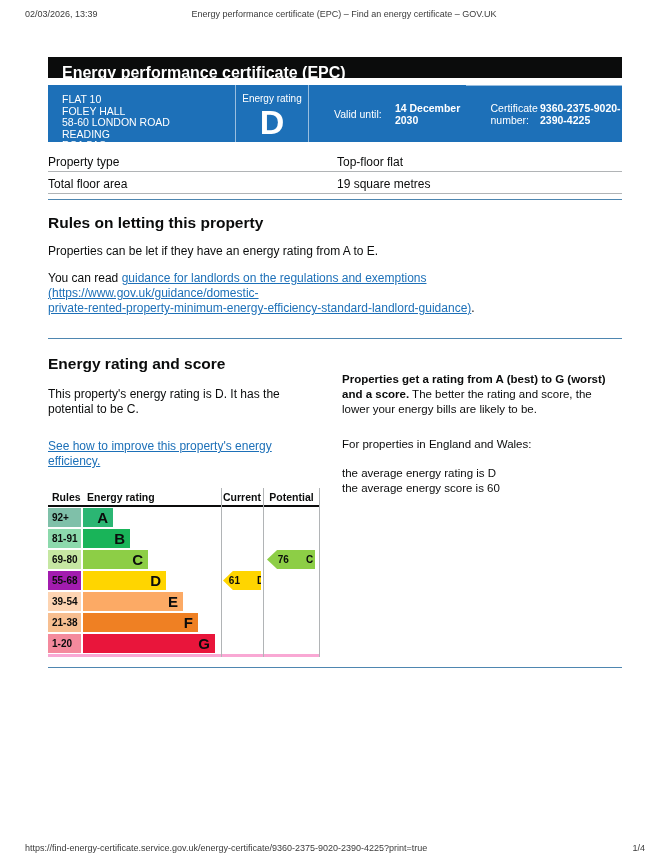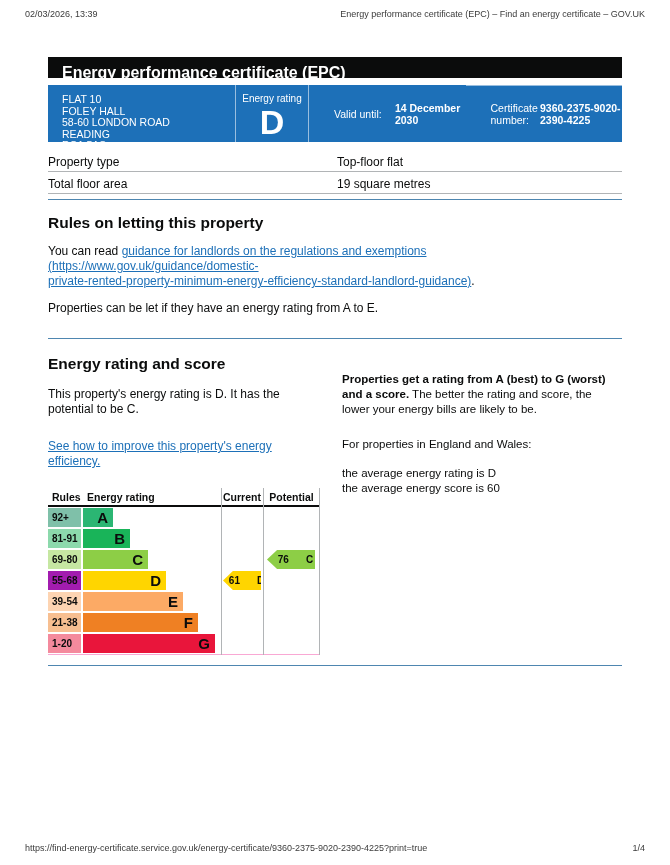--- a/index.html
+++ b/index.html
@@ -9,21 +9,21 @@
     background: #ffffff;
     font-family: "Liberation Sans", sans-serif;
     color: #0b0c0c;
     overflow: hidden;
   }
   .print-header {
     position: absolute; top: 9px; left: 25px; right: 25px;
     font-size: 9px; color: #3b3b3b;
   }
   .print-header .doc-title {
-    position: absolute; left: 18px; right: 0; text-align: right;
+    position: absolute; left: 18px; right: 0; text-align: center;
   }
   .content { position: absolute; top: 0; left: 48px; width: 574px; }
 
   .title-bar {
     margin-top: 57px; height: 21px; background: #0b0c0c; color: #ffffff;
     font-size: 16px; font-weight: bold; line-height: 31px; padding-left: 14px;
   }
 
   .summary-box {
     margin-top: 7px; height: 57px; background: #1d70b8; color: #ffffff;
@@ -76,21 +76,21 @@
   
   .epc-chart { position: relative; width: 272px; margin-top: 19px; }
   .chart-header {
     display: flex; height: 19px; align-items: center;
     border-bottom: 2px solid #0b0c0c; font-size: 10.5px; font-weight: bold;
   }
   .ch-score { width: 33px; padding-left: 4px; }
   .ch-rating { width: 140px; padding-left: 6px; }
   .ch-current { width: 42px; text-align: center; }
   .ch-potential { width: 57px; text-align: center; }
-  .chart-rows { position: relative; border-bottom: 1px solid #f9a8d4; }
+  .chart-rows { position: relative; border-bottom: 3px solid #f9a8d4; }
   .band-row { display: flex; height: 21px; padding-top: 1px; }
   .score-cell {
     width: 33px; height: 19px; display: flex; align-items: center;
     padding-left: 4px; font-size: 10px; font-weight: bold;
   }
   .band-bar {
     height: 19px; margin-left: 2px; display: flex; align-items: center;
     justify-content: flex-end; padding-right: 5px;
     font-size: 15px; font-weight: bold; color: #0b0c0c;
   }
@@ -159,23 +159,23 @@
     <div class="prop-row">
       <span class="prop-label">Total floor area</span>
       <span class="prop-value">19 square metres</span>
     </div>
   </div>
 
   <hr class="rule-blue">
 
   <div class="rules-section">
     <h2>Rules on letting this property</h2>
+    <p>Properties can be let if they have an energy rating from A to E.</p>
     <p><span>You can read </span><a class="gov-link">guidance for landlords on the regulations and exemptions (https://www.gov.uk/guidance/domestic-
 private-rented-property-minimum-energy-efficiency-standard-landlord-guidance)</a><span>.</span></p>
-    <p>Properties can be let if they have an energy rating from A to E.</p>
   </div>
 
   <hr class="rule-blue second">
 
   <div class="columns">
     <div class="col-left">
       <h2>Energy rating and score</h2>
       <p>This property's energy rating is D. It has the
 potential to be C.</p>
       <p class="improve"><a class="gov-link">See how to improve this property's energy

